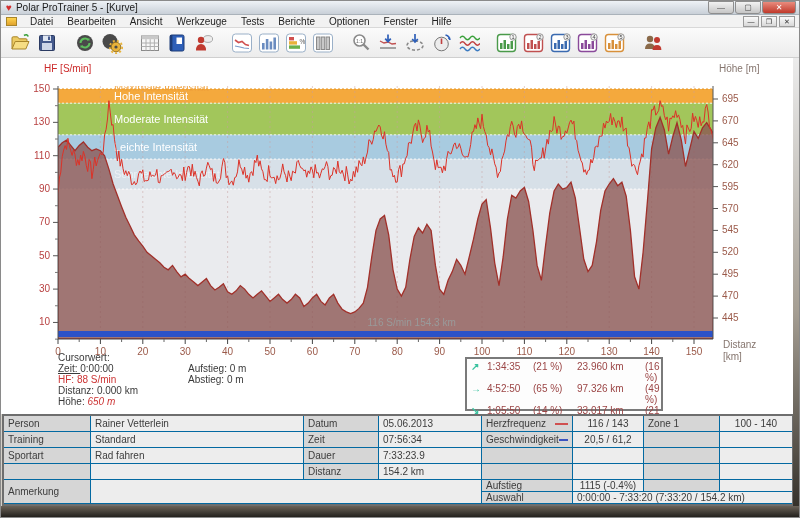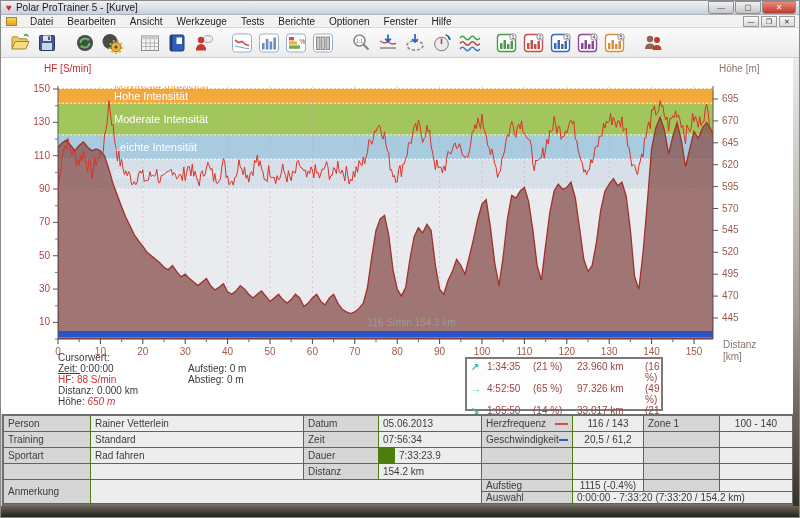--- a/index.html
+++ b/index.html
@@ -40,21 +40,21 @@
   .cursor-block{position:absolute;left:57px;top:294px;font-size:10px;line-height:11px;color:#3a3a3a;}
   .climb-block{position:absolute;left:187px;top:305px;font-size:10px;line-height:11px;color:#3a3a3a;}
   .legend-box{position:absolute;left:464px;top:299px;width:198px;height:54px;
     border:2px solid #7a7a7a;background:#fdfdfd;display:grid;
     grid-template-rows:repeat(3,1fr);align-items:center;padding:2px 4px;}
   .legend-row{display:grid;grid-template-columns:16px 46px 44px 68px 1fr;font-size:10px;}
   .legend-arrow{font-weight:bold;}
   
   .summary{position:absolute;left:1px;top:413px;width:792px;height:92px;
     display:grid;grid-template-columns:86px 212px 74px 102px 90px 70px 75px 1fr;
-    grid-template-rows:15px 15px 15px 15px 11px 11px;gap:1px;background:#4d7c0f;
+    grid-template-rows:15px 15px 15px 15px 11px 11px;gap:1px;background:#0369a1;
     border:2px solid #6e6e6e;}
   .tcell{font-size:10px;color:#3c3c3c;padding:0 4px;white-space:nowrap;overflow:hidden;
     display:flex;align-items:center;}
   .tcell.label{background:#d6d6d6;}
   .tcell.value{background:#ededed;}
   .tcell.center{justify-content:center;}
   .tcell .swatch{margin-left:auto;width:13px;height:2px;display:inline-block;}
   .frame-right{position:absolute;right:0;top:57px;width:6px;height:461px;
     background:linear-gradient(#ececec, #a59e93 55%, #2e2a24);}
   .frame-bottom{position:absolute;left:0;top:505px;width:100%;height:13px;
@@ -530,21 +530,21 @@
       </div>
       <div class="tcell label" style="grid-area: 3 / 1;">
         <span>Sportart</span>
       </div>
       <div class="tcell value" style="grid-area: 3 / 2;">
         <span>Rad fahren</span>
       </div>
       <div class="tcell label" style="grid-area: 3 / 3;">
         <span>Dauer</span>
       </div>
-      <div class="tcell value" style="grid-area: 3 / 4; margin-left: 16px;">
+      <div class="tcell value" style="grid-area: 3 / 4;">
         <span>7:33:23.9</span>
       </div>
       <div class="tcell label" style="grid-area: 3 / 5;">
         <span></span>
       </div>
       <div class="tcell value" style="grid-area: 3 / 6;">
         <span></span>
       </div>
       <div class="tcell label" style="grid-area: 3 / 7;">
         <span></span>

